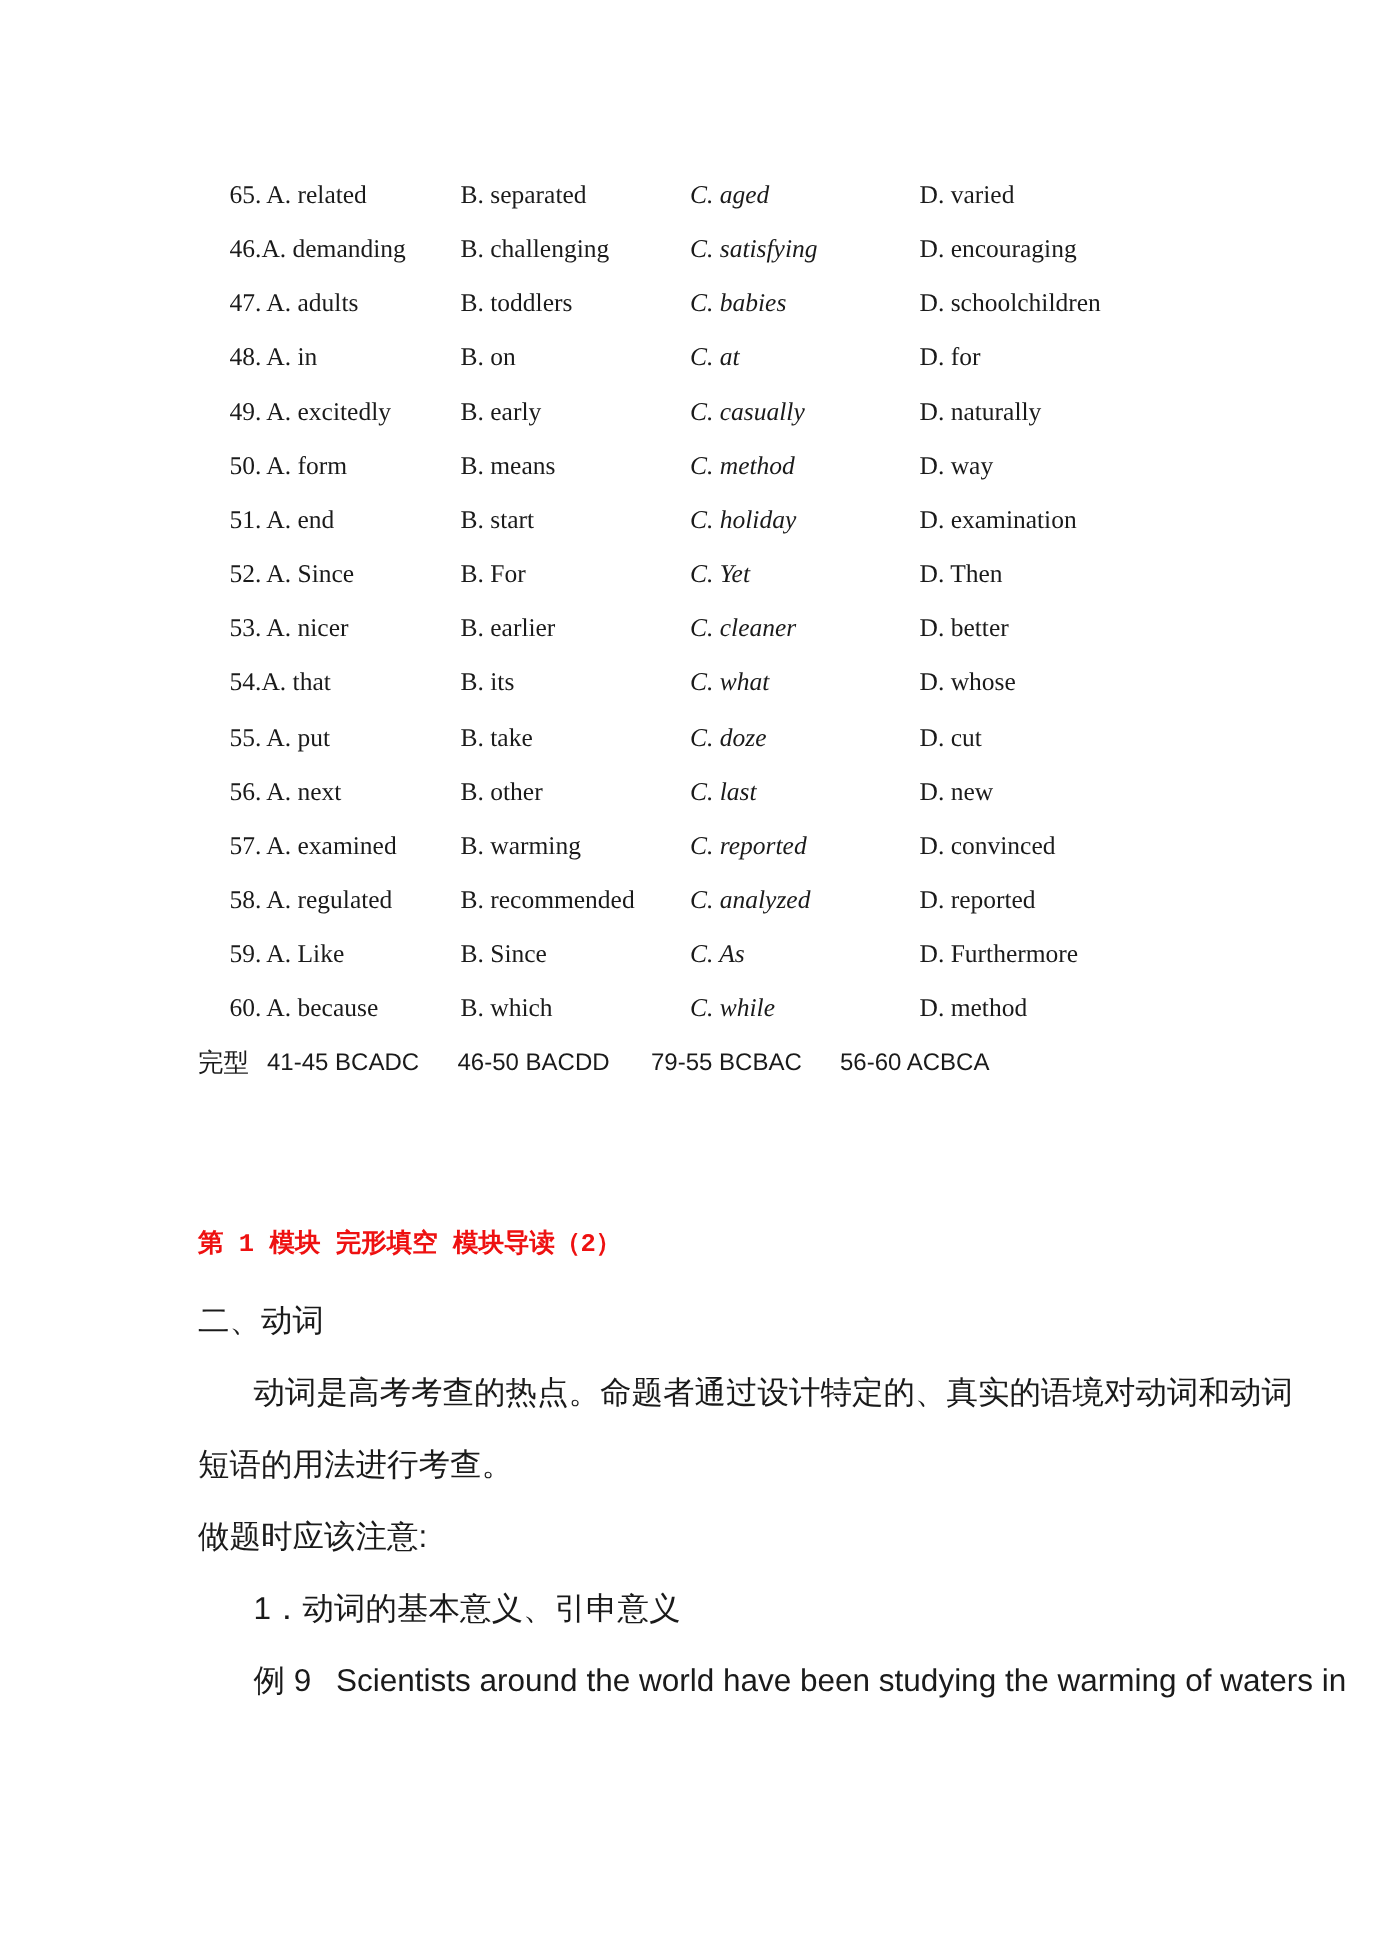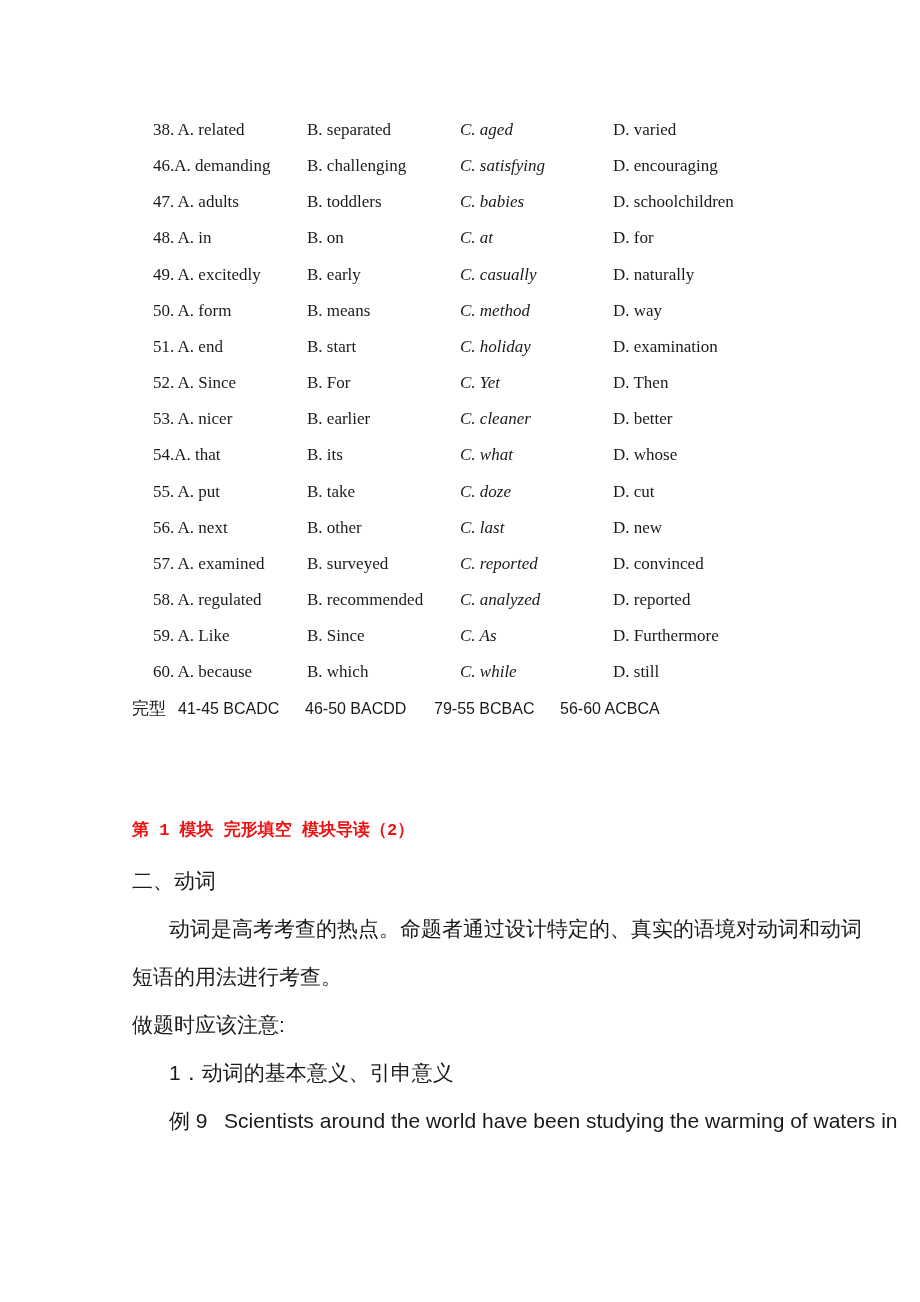--- a/index.html
+++ b/index.html
@@ -87,21 +87,21 @@
       vertical-align: baseline;
     }
   </style>
 </head>
 <body>
 
 <div class="page">
 
   <div>
     <div class="opt-row" style="top:118px">
-      <span class="opt c0">38. A. related</span>
+      <span class="opt c0">65. A. related</span>
       <span class="opt c1">B. separated</span>
       <span class="opt c2">C. aged</span>
       <span class="opt c3">D. varied</span>
     </div>
     <div class="opt-row" style="top:154px">
       <span class="opt c0">46.A. demanding</span>
       <span class="opt c1">B. challenging</span>
       <span class="opt c2">C. satisfying</span>
       <span class="opt c3">D. encouraging</span>
     </div>
@@ -160,41 +160,41 @@
       <span class="opt c3">D. cut</span>
     </div>
     <div class="opt-row" style="top:516px">
       <span class="opt c0">56. A. next</span>
       <span class="opt c1">B. other</span>
       <span class="opt c2">C. last</span>
       <span class="opt c3">D. new</span>
     </div>
     <div class="opt-row" style="top:552px">
       <span class="opt c0">57. A. examined</span>
-      <span class="opt c1">B. surveyed</span>
+      <span class="opt c1">B. warming</span>
       <span class="opt c2">C. reported</span>
       <span class="opt c3">D. convinced</span>
     </div>
     <div class="opt-row" style="top:588px">
       <span class="opt c0">58. A. regulated</span>
       <span class="opt c1">B. recommended</span>
       <span class="opt c2">C. analyzed</span>
       <span class="opt c3">D. reported</span>
     </div>
     <div class="opt-row" style="top:624px">
       <span class="opt c0">59. A. Like</span>
       <span class="opt c1">B. Since</span>
       <span class="opt c2">C. As</span>
       <span class="opt c3">D. Furthermore</span>
     </div>
     <div class="opt-row" style="top:660px">
       <span class="opt c0">60. A. because</span>
       <span class="opt c1">B. which</span>
       <span class="opt c2">C. while</span>
-      <span class="opt c3">D. still</span>
+      <span class="opt c3">D. method</span>
     </div>
   </div>
 
   <div class="answer-row">
     <span class="lbl">完型</span>
     <span class="grp" style="left:46px">41-45 BCADC</span>
     <span class="grp" style="left:173px">46-50 BACDD</span>
     <span class="grp" style="left:302px">79-55 BCBAC</span>
     <span class="grp" style="left:428px">56-60 ACBCA</span>
   </div>

